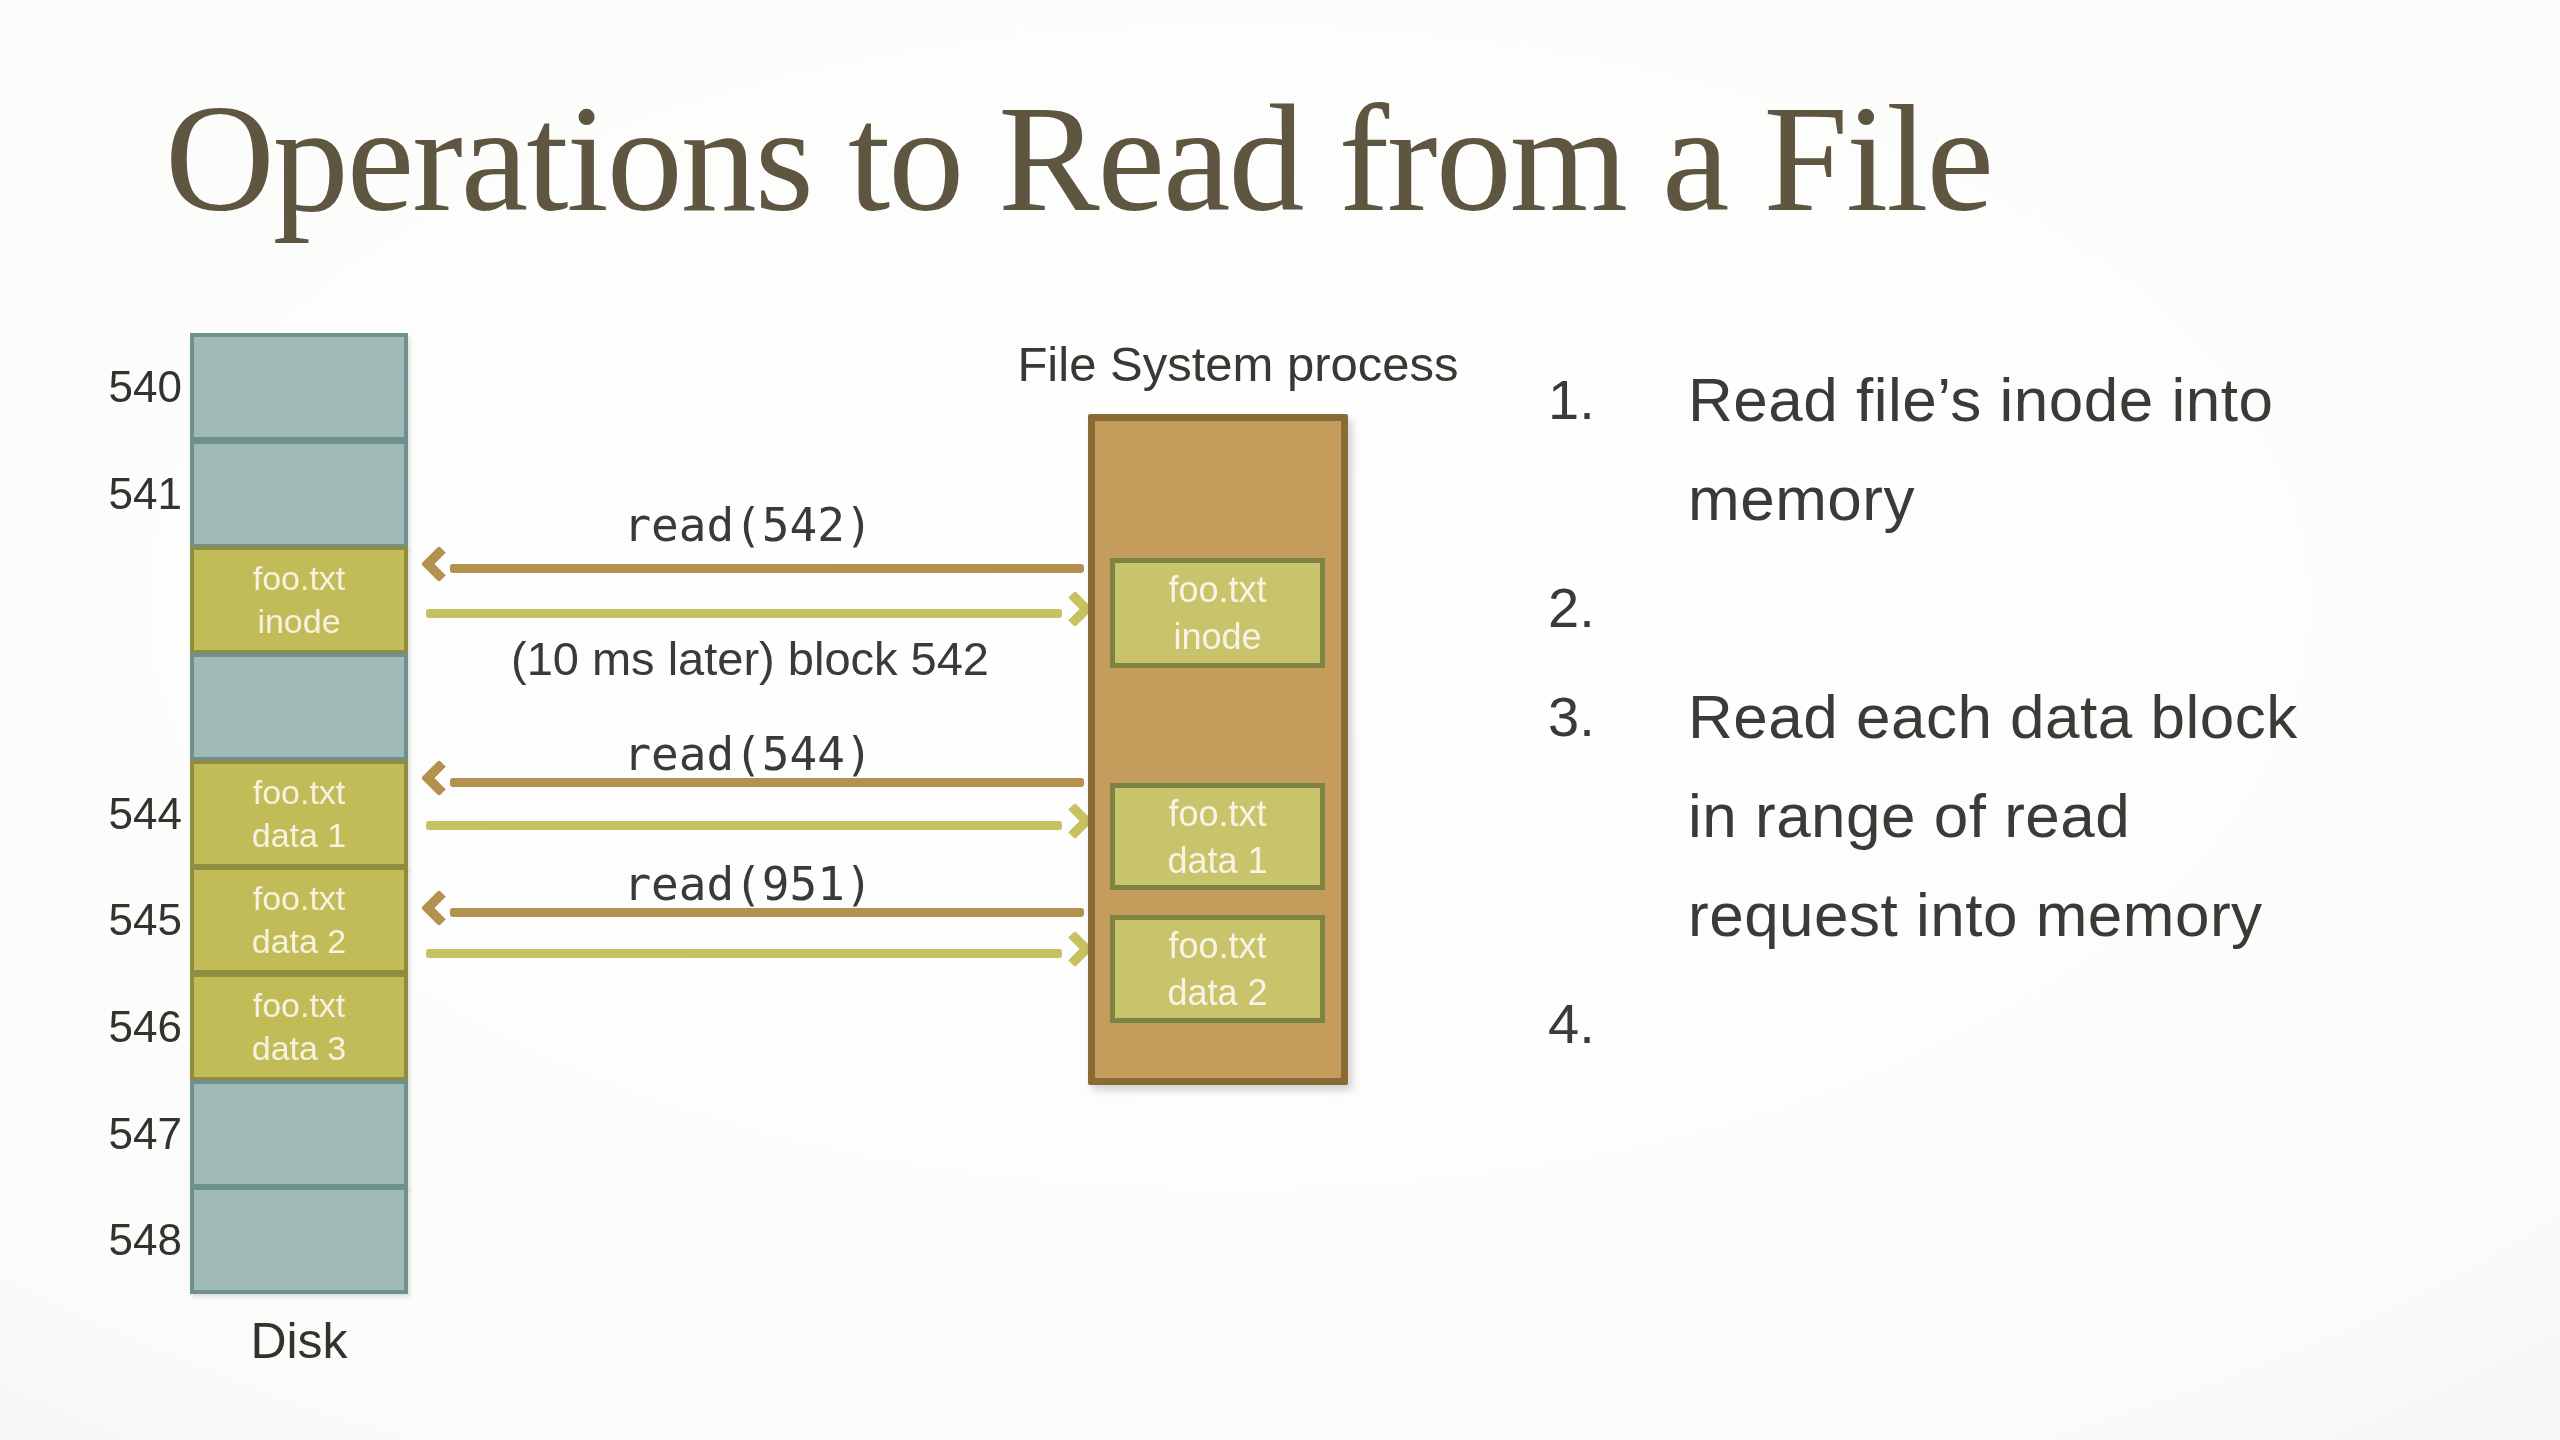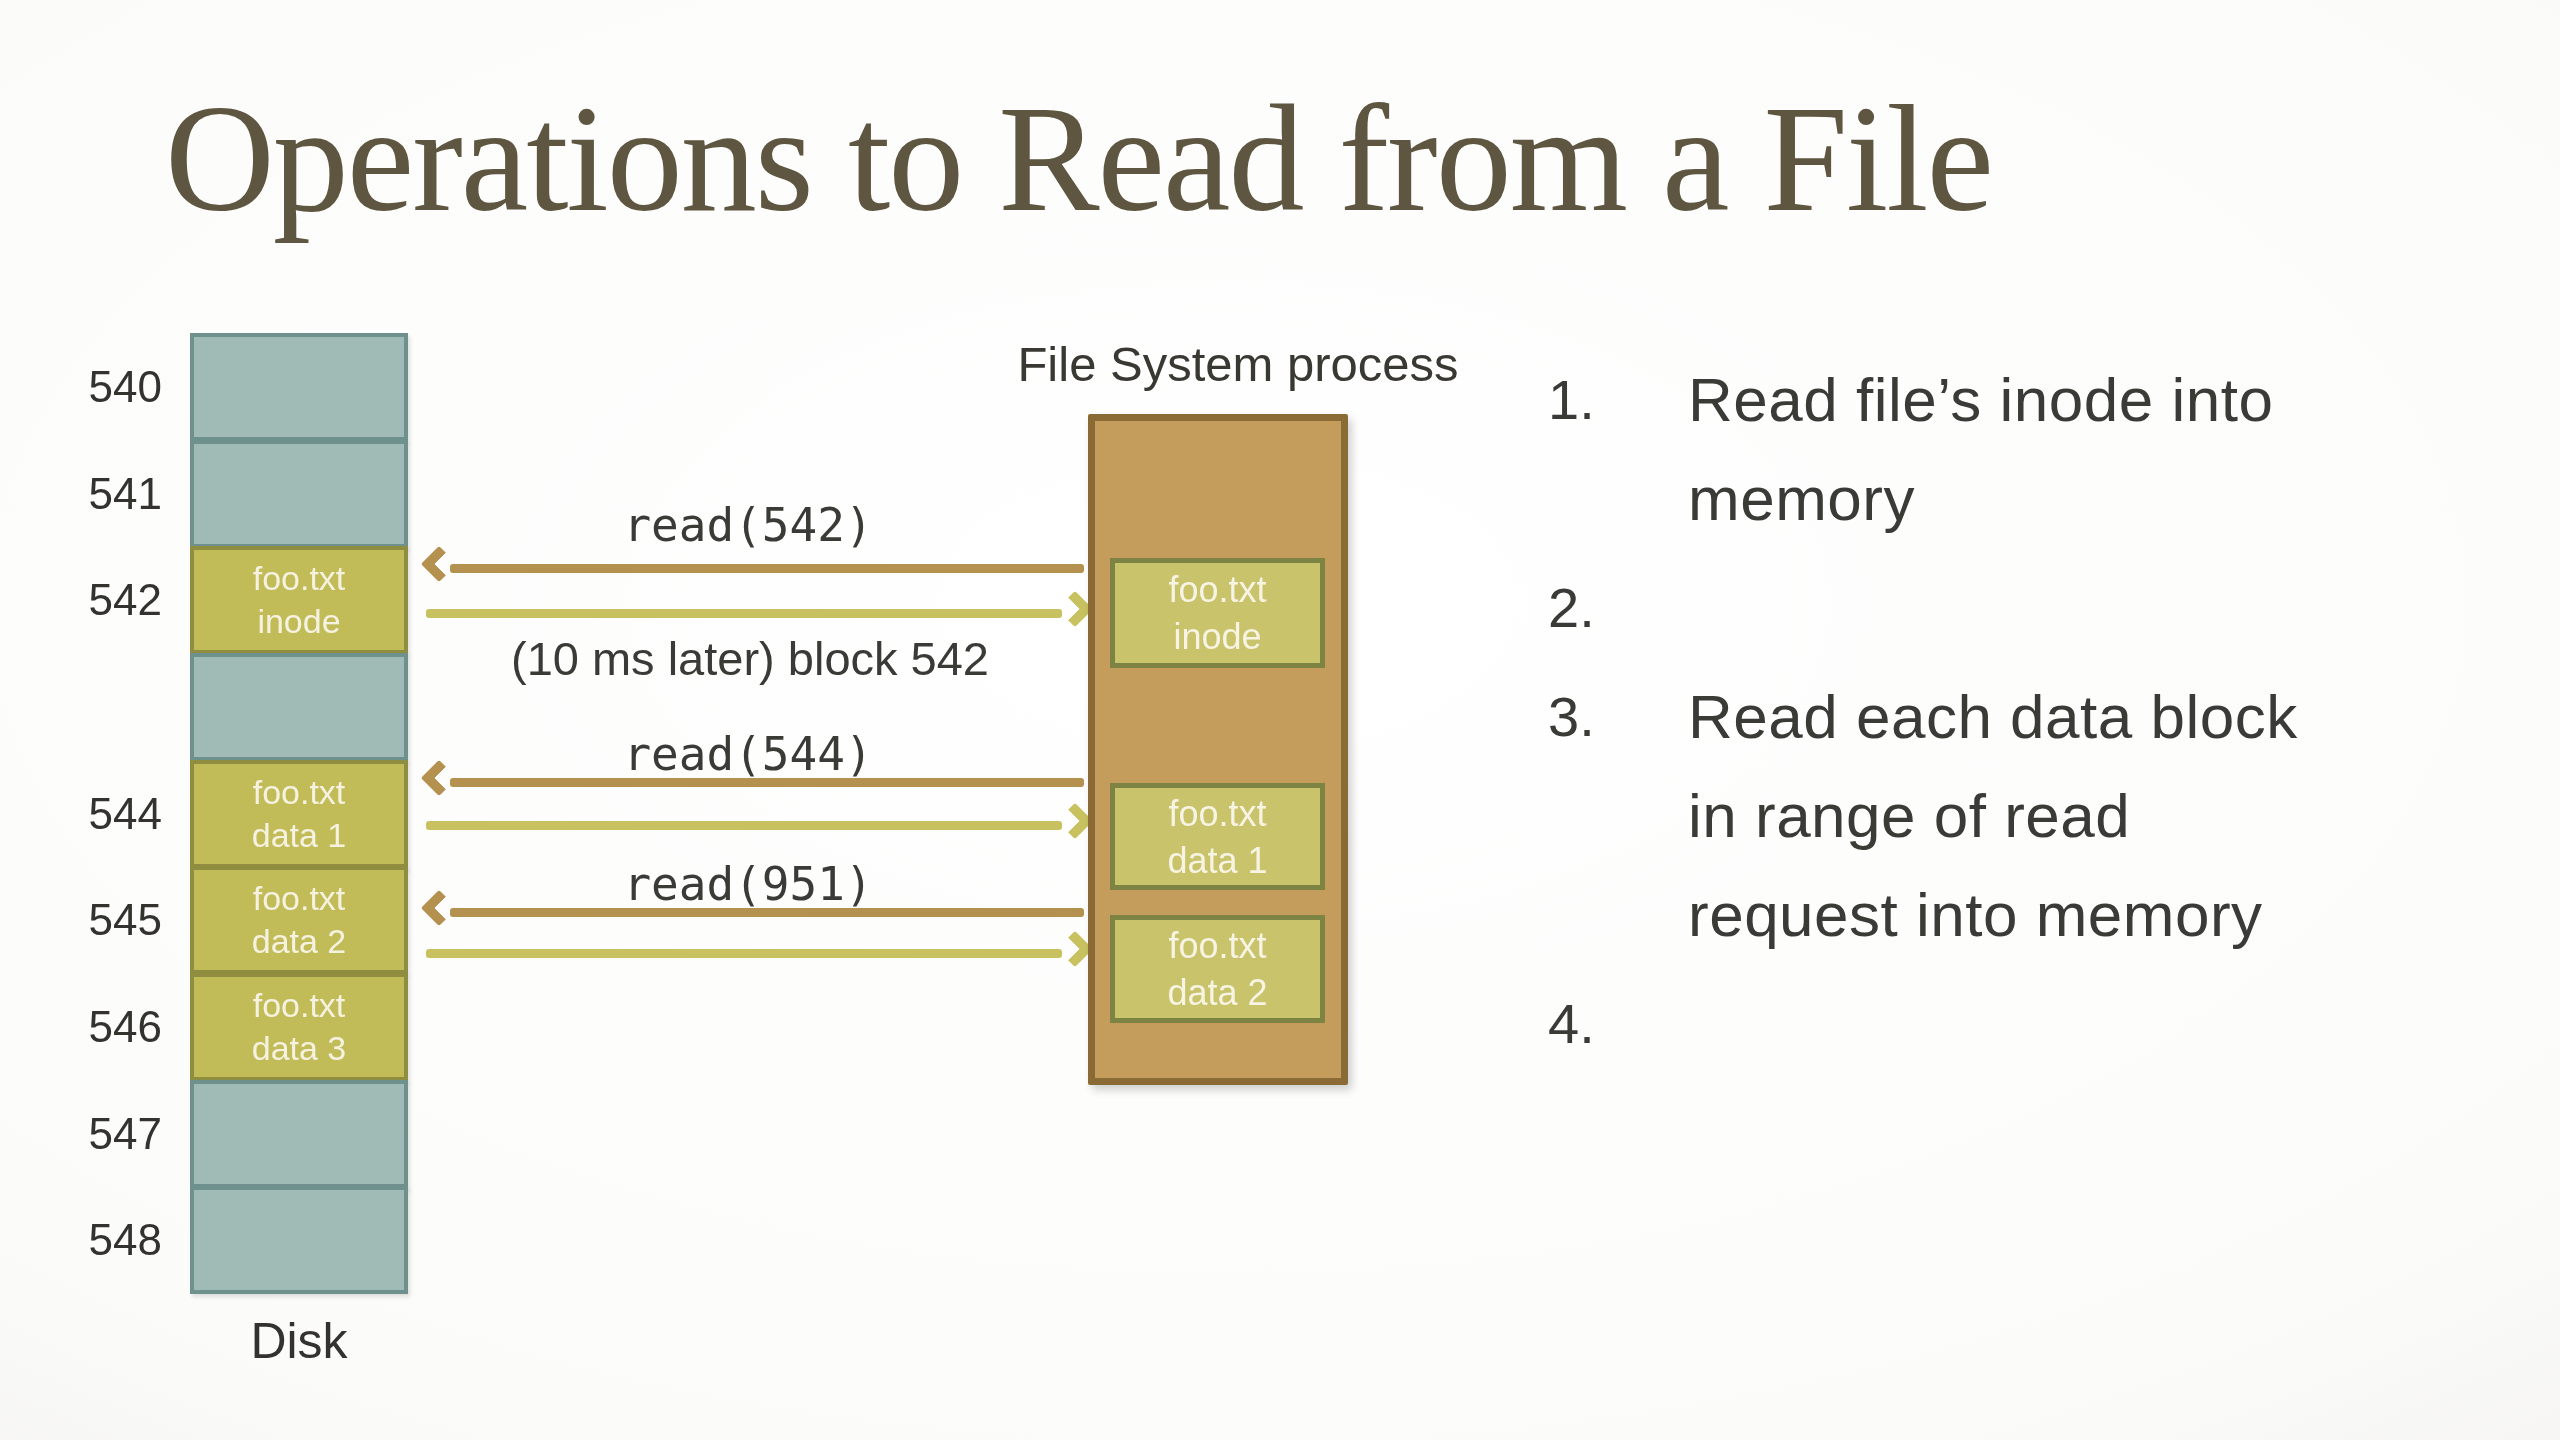--- a/index.html
+++ b/index.html
@@ -10,21 +10,21 @@
   }
   
   .title{
     position:absolute;left:165px;top:52px;width:2340px;
     font-family:"Liberation Serif", serif;
     font-size:152px;line-height:215px;font-weight:400;
     color:#5e5640;white-space:nowrap;letter-spacing:-2px;
   }
   
   .blk-label{
-    position:absolute;left:24px;width:138px;height:107px;line-height:107px;
+    position:absolute;left:44px;width:138px;height:107px;line-height:107px;
     text-align:right;font-size:44px;color:#33322e;
   }
   .cell{
     position:absolute;left:190px;width:218px;height:108px;box-sizing:border-box;
     display:flex;align-items:center;justify-content:center;text-align:center;
     box-shadow:2px 3px 4px rgba(0,0,0,0.12);
   }
   .cell.teal{background:#a0bab6;border:4px solid #6f918d;}
   .cell.olive{background:#c2bc58;border:4px solid #8f8d3f;}
   .cell .txt{white-space:pre-line;color:#f5f2e1;font-size:34px;line-height:43px;}
@@ -77,21 +77,20 @@
 </style>
 </head>
 <body>
 
 <div class="slide">
 
   <div class="title">Operations to Read from a File</div>
 
   <div class="blk-label" style="top:333px">540</div>
   <div class="blk-label" style="top:440px">541</div>
-  <div class="blk-label" style="top:546px">542</div>
   <div class="blk-label" style="top:760px">544</div>
   <div class="blk-label" style="top:866px">545</div>
   <div class="blk-label" style="top:973px">546</div>
   <div class="blk-label" style="top:1080px">547</div>
   <div class="blk-label" style="top:1186px">548</div>
 
   <div class="cell teal" style="top:333px">
       <span class="txt"></span>
     </div>
   <div class="cell teal" style="top:440px">

